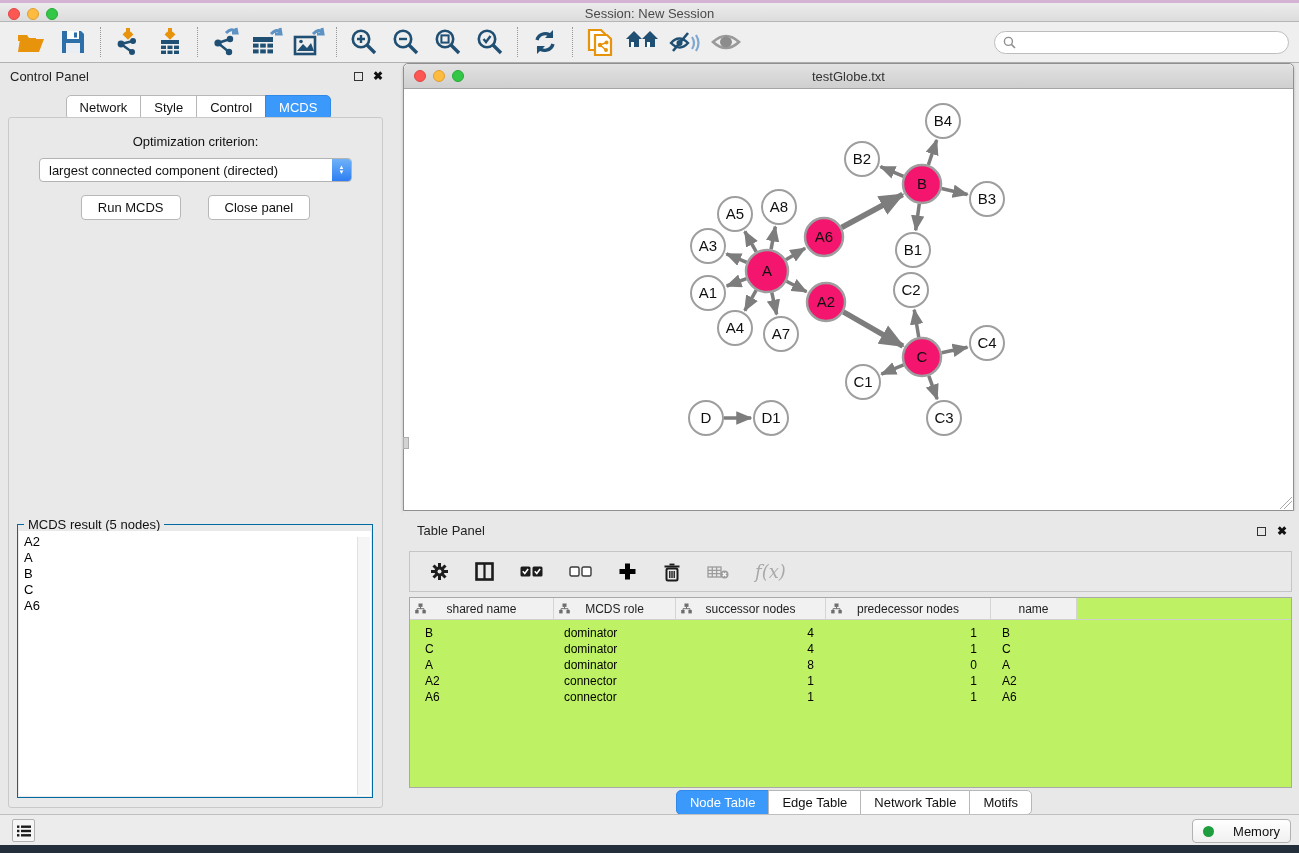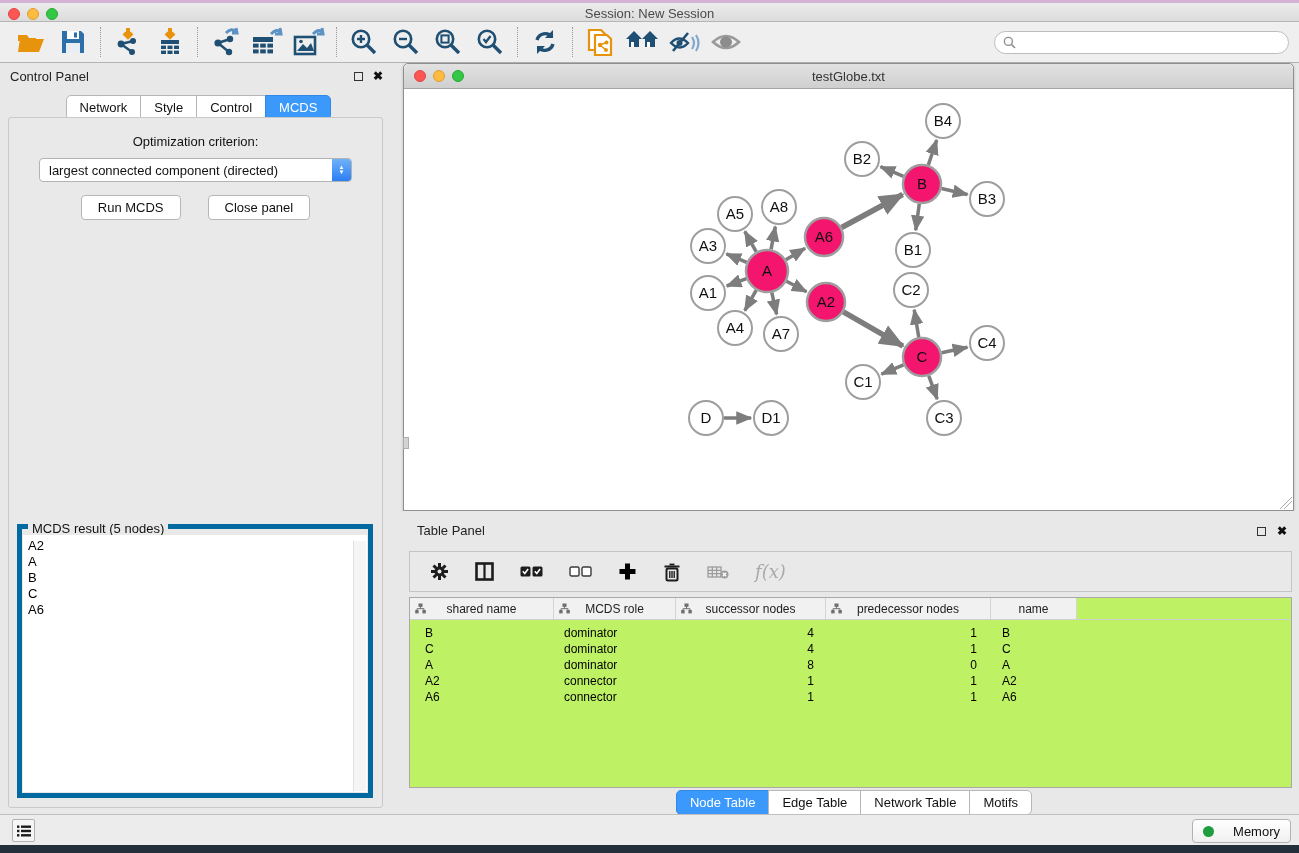--- a/index.html
+++ b/index.html
@@ -52,21 +52,21 @@
   .dropdown .val { flex:1; font-size:13px; padding-left:9px; color:#111; white-space:nowrap; }
   .dd-stepper { width:19px; height:22px; border-radius:0 3px 3px 0;
     background:linear-gradient(#6fb2f8,#2d7ef3); display:flex; flex-direction:column;
     align-items:center; justify-content:center; color:#fff; }
   .dd-stepper span { font-size:6px; line-height:5px; }
   .btn-row { margin-top:13px; display:flex; justify-content:center; gap:27px; }
   .pbtn { background:#fff; border:1px solid #b7b7b7; border-radius:4px;
     padding:4px 16px; font-size:13px; color:#111; }
 
   .groupbox { position:absolute; left:8px; right:9px; top:406px; bottom:9px;
-    border:5px solid #0369a1; }
+    border:1px solid #0369a1; }
   .groupbox .gb-title { position:absolute; top:-8px; left:6px; background:#e9e9e9;
     padding:0 4px; font-size:13px; color:#111; }
   .gb-list { position:absolute; inset:6px 1px 1px 1px; background:#fff; overflow:hidden; }
   .gb-scroll { position:absolute; top:6px; bottom:1px; right:1px; width:13px;
     background:#f5f5f5; border-left:1px solid #e0e0e0; }
   .gb-list ul { list-style:none; padding:3px 0 0 5px; }
   .gb-list li { font-size:13px; line-height:16px; color:#000; }
 
   
   .net-window { position:absolute; left:403px; top:63px; width:891px; height:448px;

